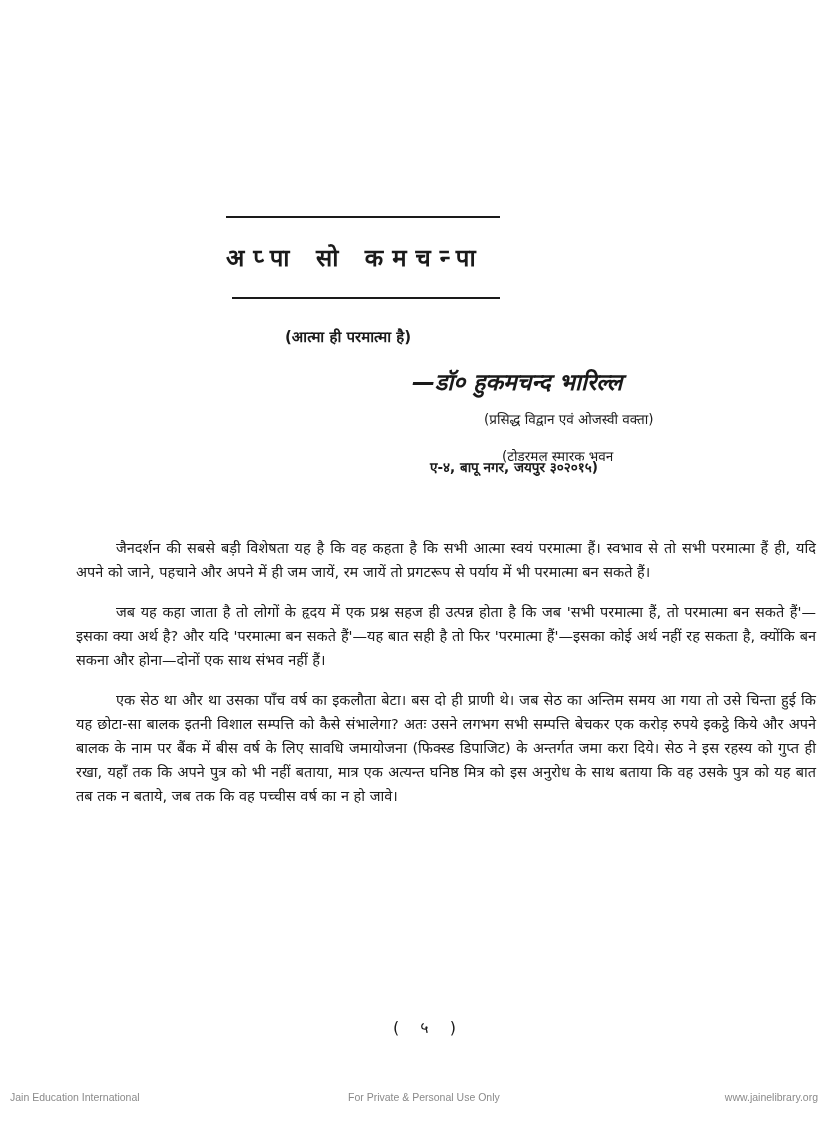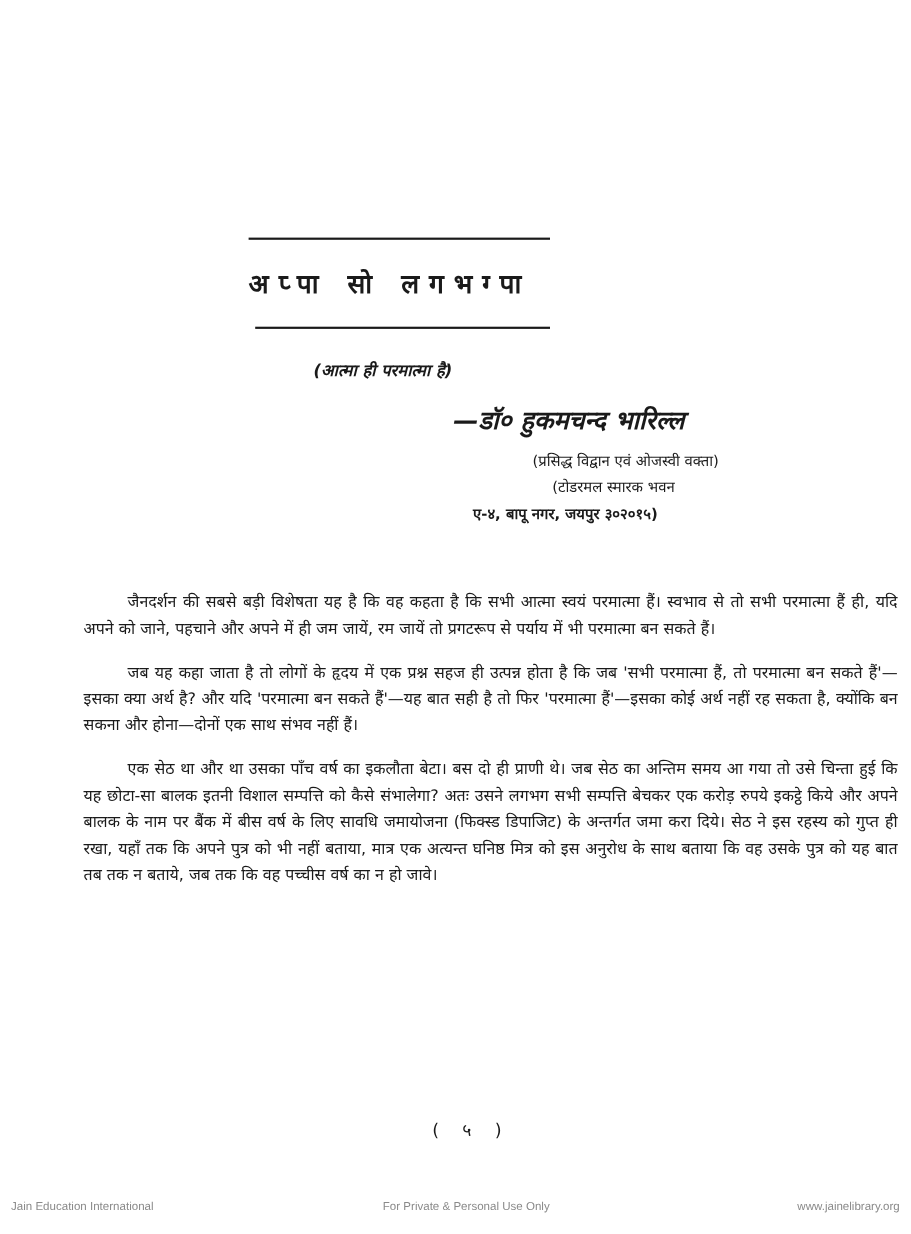--- a/index.html
+++ b/index.html
@@ -11,31 +11,31 @@
     position: absolute; height: 2px; background: #1a1a1a;
   }
   .rule-top { left: 226px; top: 216px; width: 274px; }
   .rule-bottom { left: 232px; top: 297px; width: 268px; }
   .title {
     position: absolute; left: 226px; top: 240px; width: 280px;
     font-size: 24px; font-weight: bold; letter-spacing: 9px; white-space: nowrap;
   }
   .subtitle {
     position: absolute; left: 285px; top: 326px;
-    font-size: 15px; font-weight: bold; white-space: nowrap; font-style: italic;
+    font-size: 15px; font-weight: bold; white-space: nowrap;
   }
   .author {
     position: absolute; left: 412px; top: 365px;
     font-size: 23px; font-style: italic; font-weight: bold; white-space: nowrap;
   }
   .aff {
     position: absolute; font-size: 13.5px; white-space: nowrap;
   }
   .aff1 { left: 484px; top: 410px; }
-  .aff2 { left: 502px; top: 433px; }
+  .aff2 { left: 502px; top: 447px; }
   .aff3 { left: 430px; top: 458px; font-weight: bold; }
   .body-text {
     position: absolute; left: 76px; width: 740px;
     font-size: 14.5px; line-height: 24px; text-align: justify;
   }
   .body-text p { margin: 16px 0 11px 0; text-indent: 40px; }
   .page-num {
     position: absolute; left: 393px; top: 1016px;
     font-size: 16px; letter-spacing: 8px; white-space: nowrap;
   }
@@ -44,21 +44,21 @@
     font-size: 10.5px; color: #8a8a8a; white-space: nowrap;
   }
   .footer-left { left: 10px; text-align: center; }
   .footer-center { left: 348px; text-align: right; }
   .footer-right { right: 10px; }
 </style>
 </head>
 <body>
 
 <div class="rule rule-top"></div>
-<div class="title">अप्पा सो लगभग्पा</div>
+<div class="title">अप्पा सो कमचन्पा</div>
 <div class="rule rule-bottom"></div>
 
 <div class="subtitle">(आत्मा ही परमात्मा है)</div>
 
 <div class="author">—डॉ० हुकमचन्द भारिल्ल</div>
 <div class="aff aff1">(प्रसिद्ध विद्वान एवं ओजस्वी वक्ता)</div>
 <div class="aff aff2">(टोडरमल स्मारक भवन</div>
 <div class="aff aff3">ए-४, बापू नगर, जयपुर ३०२०१५)</div>
 
 <div class="body-text" style="top: 520px;">

